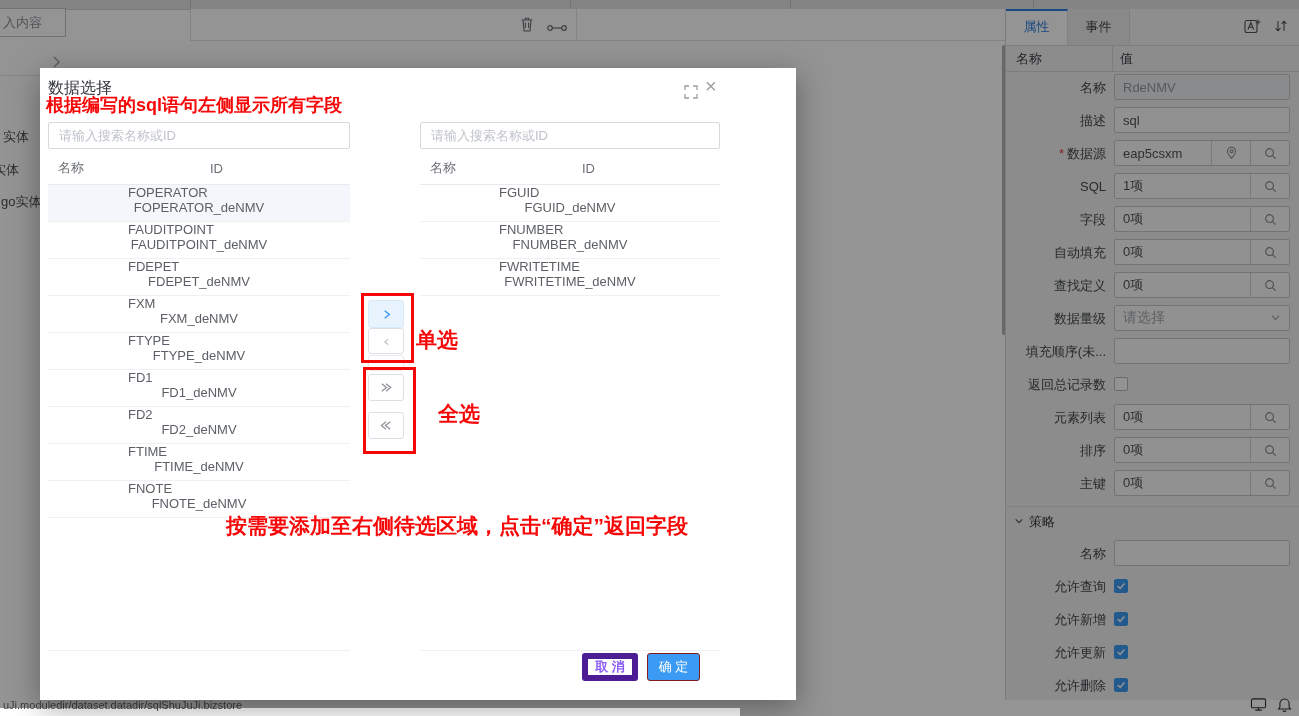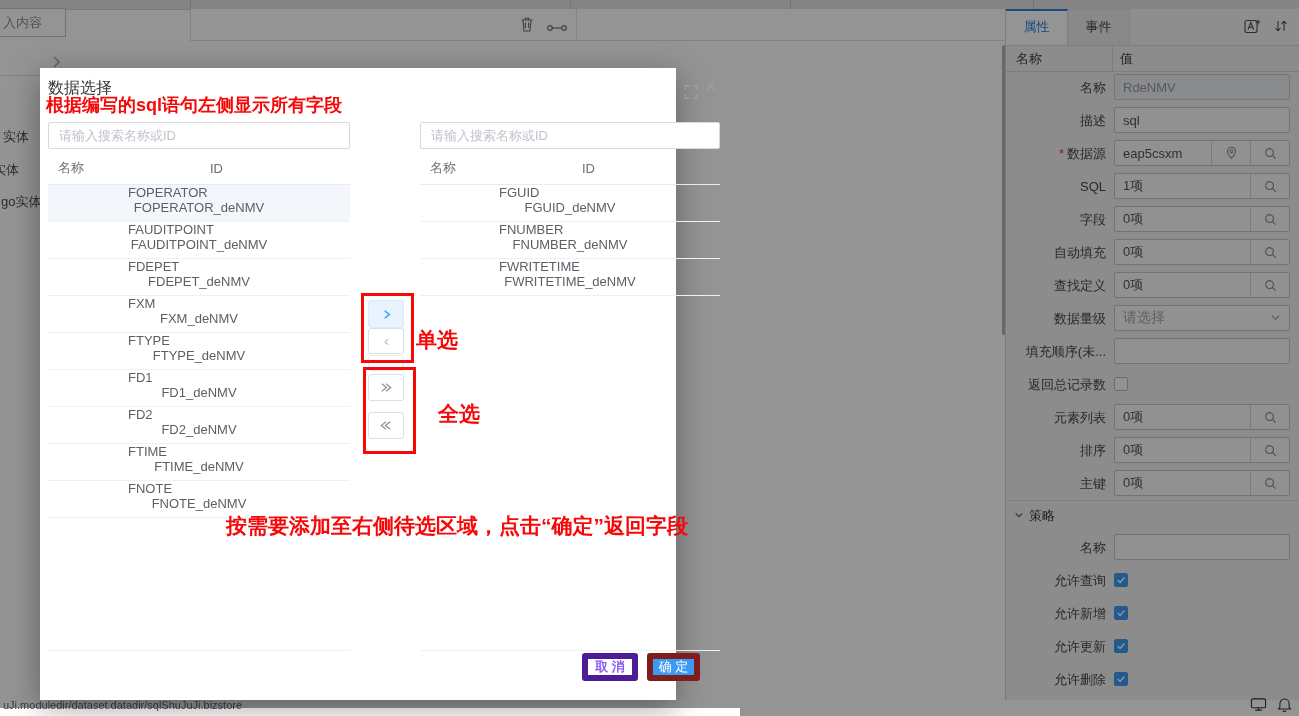--- a/index.html
+++ b/index.html
@@ -37,47 +37,47 @@
   .pinput.dis{color:#97999d;background:#eceff2;}
   .pgroup{display:flex;height:26px;box-sizing:border-box;border:1px solid #c7c7c7;border-radius:2px;background:#fafafa;}
   .pgroup .txt{flex:1;display:flex;align-items:center;padding:0 8px;font-size:13px;color:#4f5257;overflow:hidden;}
   .pgroup .ic{width:38px;border-left:1px solid #d2d2d2;display:flex;align-items:center;justify-content:center;color:#84888f;cursor:pointer;}
   .pselect{height:26px;box-sizing:border-box;border:1px solid #c7c7c7;border-radius:2px;background:#fafafa;display:flex;align-items:center;padding:0 8px;font-size:14px;color:#a3a6ab;cursor:pointer;}
   .pselect .chev{margin-left:auto;color:#9b9ea3;}
   .cb{width:14px;height:14px;box-sizing:border-box;border:1px solid #b8b8b8;border-radius:2px;background:#fbfbfb;margin-top:6px;cursor:pointer;display:flex;align-items:center;justify-content:center;}
   .cb svg{display:none;}
   .cb.on{background:#3b9bf4;border-color:#3b9bf4;}
   .cb.on svg{display:block;}
-  .psec{height:30px;line-height:30px;border-top:1px solid #dcdcdc;font-size:13px;color:#34373c;padding-left:8px;display:flex;align-items:center;gap:5px;}
+  .psec{height:30px;line-height:30px;border-top:1px solid #dcdcdc;margin-top:6px;font-size:13px;color:#34373c;padding-left:8px;display:flex;align-items:center;gap:5px;}
   .scrollthumb{position:absolute;left:-4px;top:36px;width:3px;height:290px;background:#b3b3b3;border-radius:2px;cursor:pointer;}
   
   .dim{position:absolute;inset:0;background:rgba(0,0,0,0.42);z-index:10;}
   .sliver{position:absolute;left:0;top:708px;width:740px;height:8px;background:#fff;z-index:15;}
   .statustext{position:absolute;left:3px;top:699px;font-size:11px;color:#3a3d42;z-index:16;white-space:nowrap;}
   
-  .modal{position:absolute;left:40px;top:68px;width:636px;height:632px;background:#fff;z-index:20;box-shadow:0 8px 30px rgba(0,0,0,.35);}
+  .modal{position:absolute;left:40px;top:68px;width:756px;height:632px;background:#fff;z-index:20;box-shadow:0 8px 30px rgba(0,0,0,.35);}
   .mtitle{position:absolute;left:8px;top:10px;font-size:16px;color:#33363b;}
   .mexpand{position:absolute;left:644px;top:17px;color:#9b9ea3;cursor:pointer;}
   .mclose{position:absolute;left:665px;top:8px;color:#9b9ea3;font-size:20px;line-height:20px;cursor:pointer;}
   .rednote{position:absolute;color:#f70808;font-weight:700;white-space:nowrap;}
   .redbox{position:absolute;border:3px solid #f70808;z-index:5;pointer-events:none;}
   .dsearch{position:absolute;top:54px;height:27px;box-sizing:border-box;border:1px solid #d9d9d9;border-radius:2px;font-size:13px;color:#555;padding:0 10px;outline:none;background:#fff;}
   .dsearch::placeholder{color:#bfc3cb;}
   .dtable{position:absolute;top:84px;height:498px;border-bottom:1px solid #eef0f4;}
   .thead{height:32px;display:flex;align-items:center;font-size:13px;color:#6b6f76;border-bottom:1px solid #e7eaef;}
   .thead .c1{padding-left:10px;width:152px;}
   .trow{height:36px;display:flex;align-items:center;font-size:13px;color:#5c6066;border-bottom:1px solid #eef0f4;cursor:pointer;flex-direction:column;}
   .trow .c1{padding-left:10px;width:152px;}
   .trow.sel{background:#f3f6fa;}
   .tbtn{position:absolute;left:328px;width:36px;box-sizing:border-box;border:1px solid #dcdfe6;border-radius:3px;background:#fff;display:flex;align-items:center;justify-content:center;cursor:pointer;color:#909399;}
   .tbtn.active{background:#e9f3fe;border-color:#d6eafd;color:#3b9bf4;}
   .tbtn.ghost{border-color:#e8eaef;}
   .fbtn{position:absolute;top:585px;height:28px;box-sizing:border-box;border-radius:3px;font-size:13px;display:flex;align-items:center;justify-content:center;cursor:pointer;}
   .fbtn.cancel{left:542px;width:56px;border:6px solid #4c1d95;background:#fff;color:#8b5cf6;font-weight:bold;}
-  .fbtn.ok{left:607px;width:53px;background:#3b9bf4;color:#fff;border:6px solid #7f1d1d;}
+  .fbtn.ok{left:607px;width:53px;background:#3b9bf4;color:#fff;border:1px solid #7f1d1d;}
 </style>
 </head>
 <body>
 
 <div class="stage">
 
   <div class="bg">
 
     <div class="topstrip">
       <div class="vdiv" style="left:190px;top:0;height:9px;"></div>

